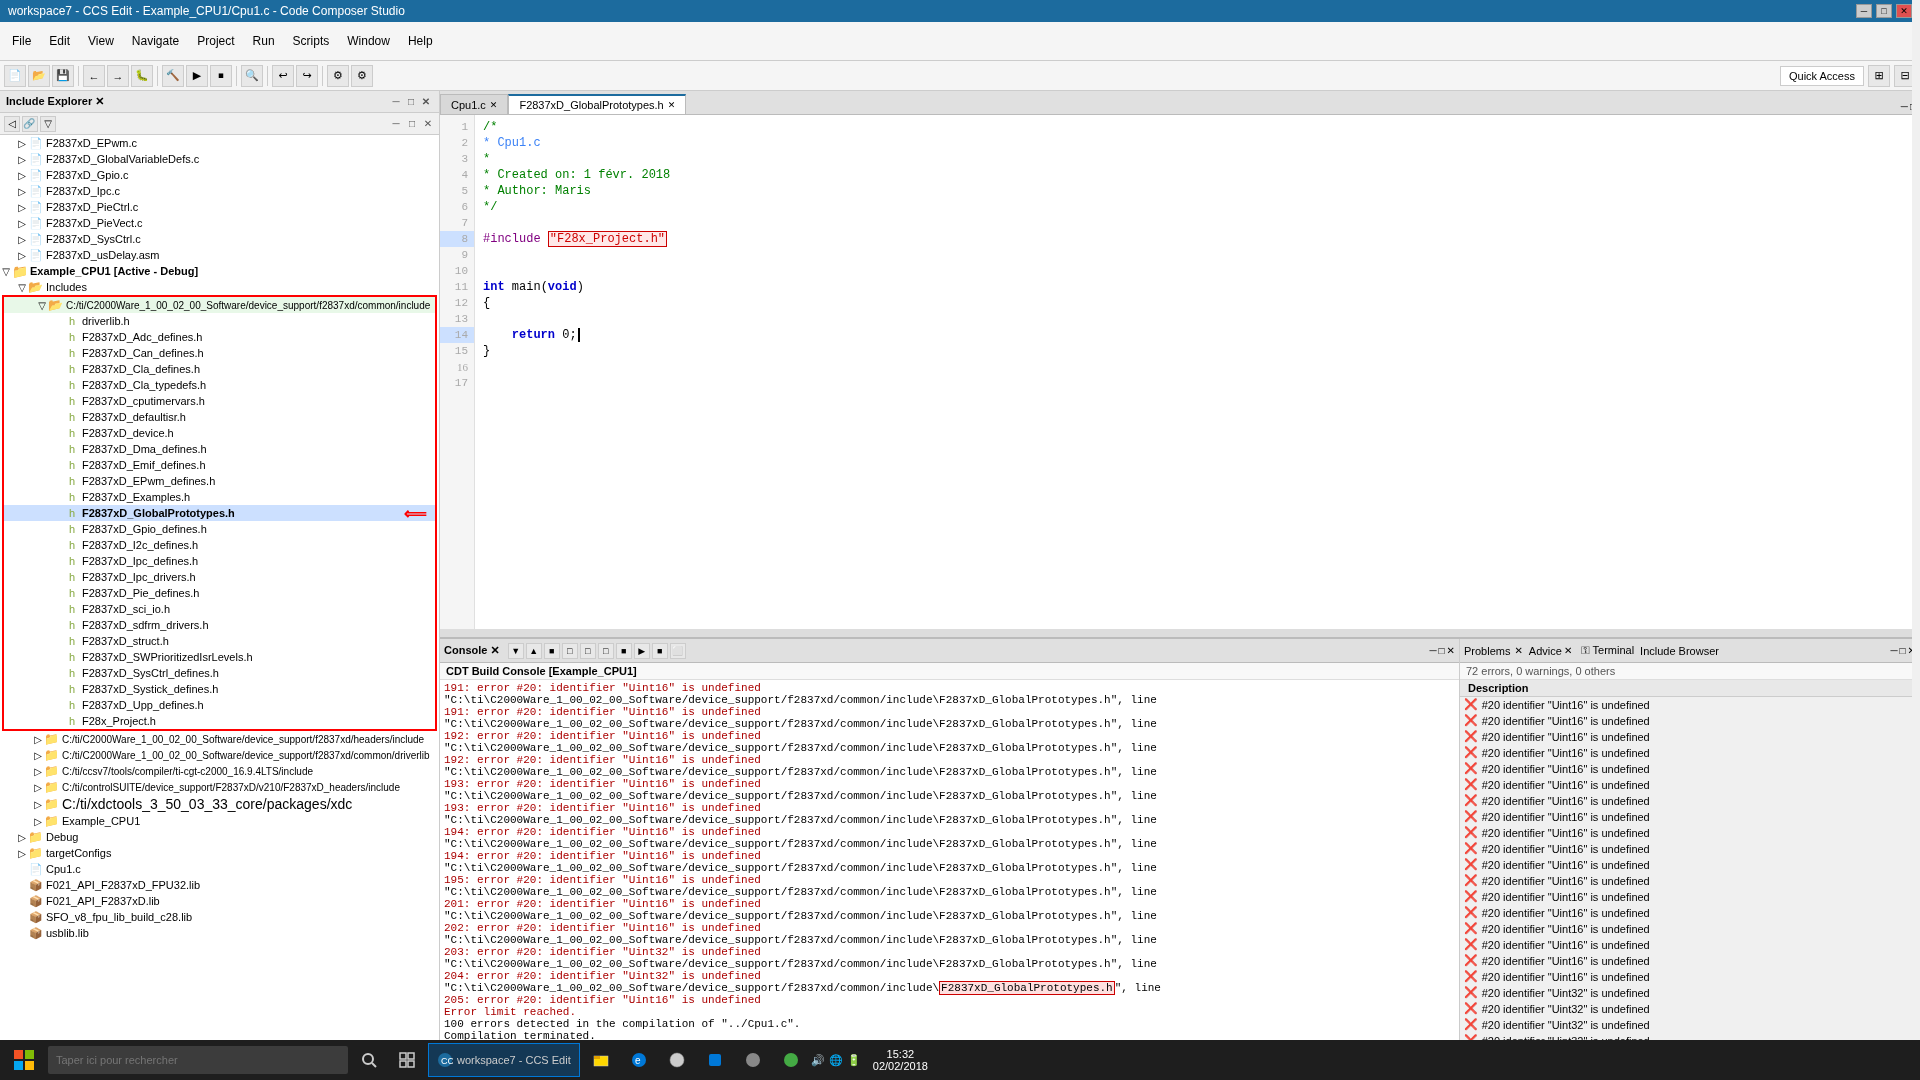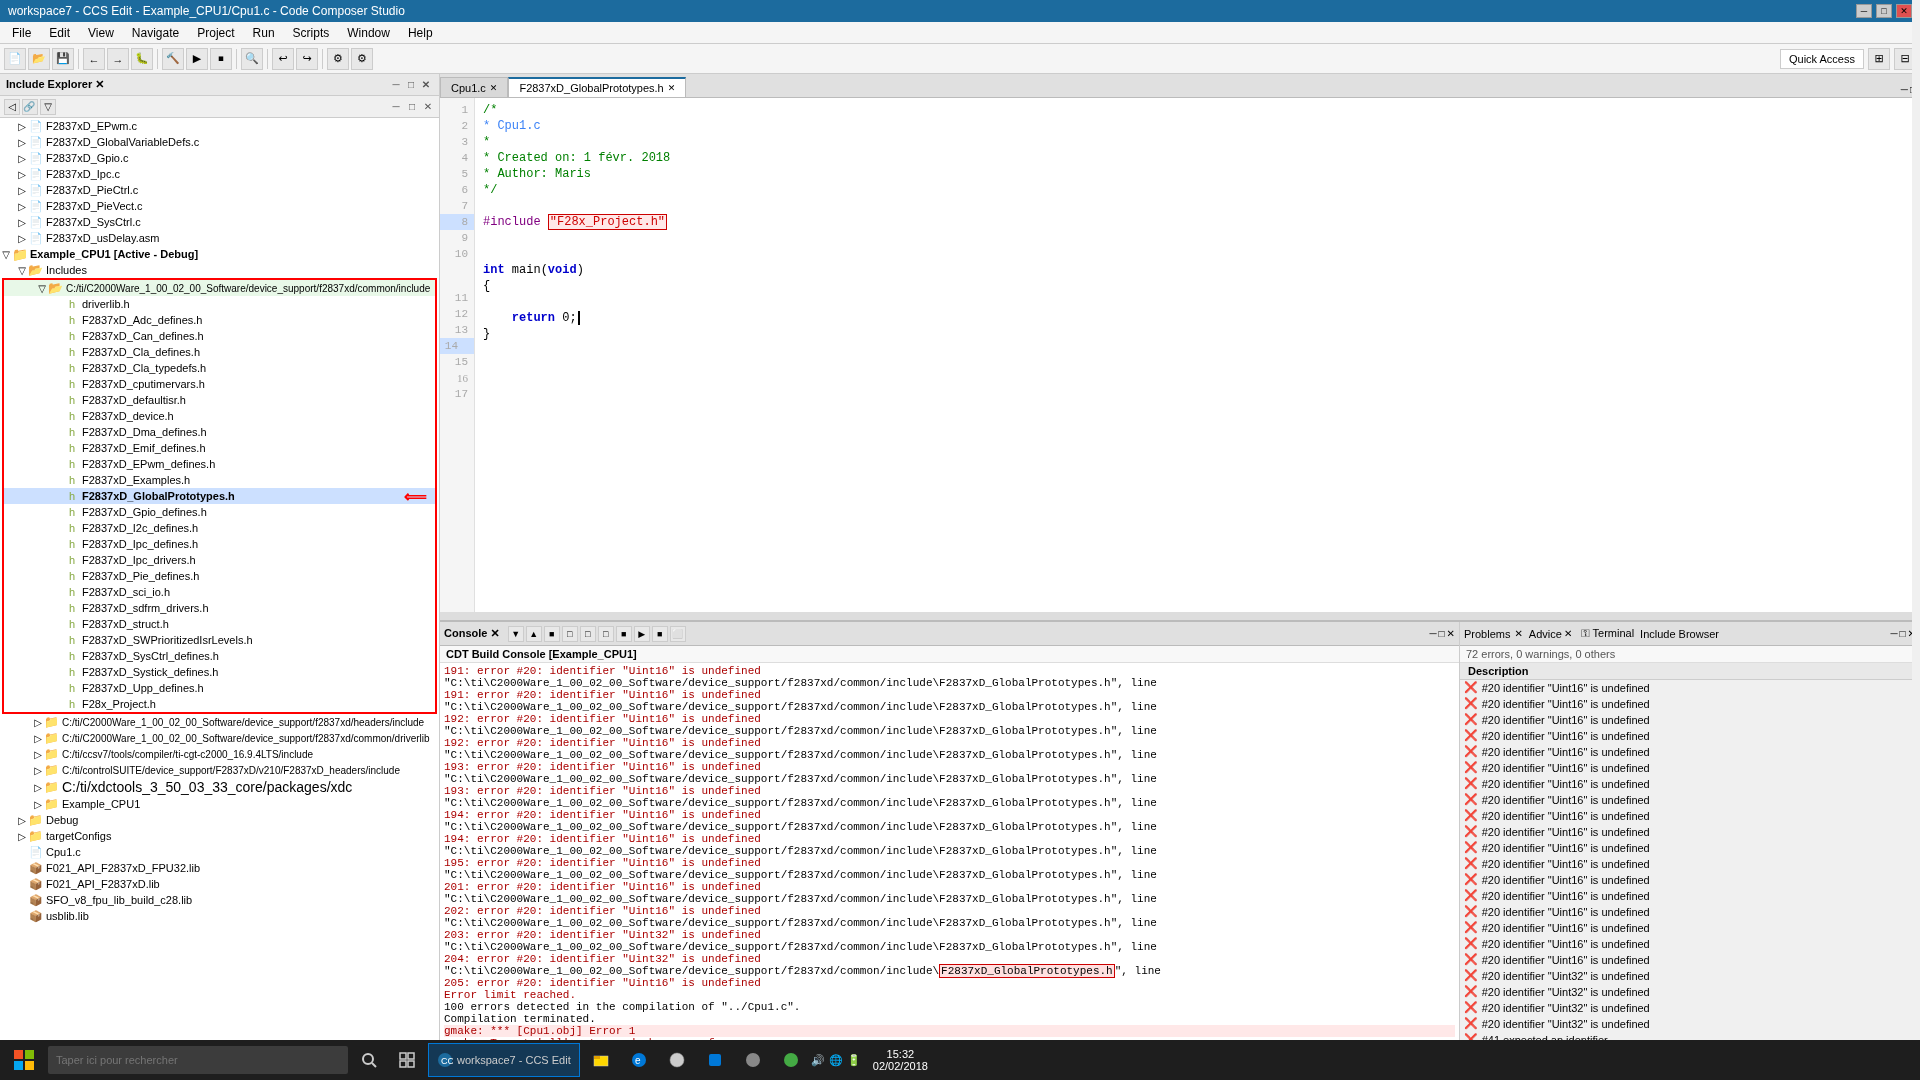--- a/index.html
+++ b/index.html
@@ -5,21 +5,21 @@
     * { margin: 0; padding: 0; box-sizing: border-box; }
     body { font-family: 'Segoe UI', Tahoma, sans-serif; font-size: 12px; background: #f0f0f0; color: #000; width: 1920px; height: 1080px; overflow: hidden; }
 
     
     #titlebar { height: 22px; background: #1c6b9e; color: #fff; display: flex; align-items: center; padding: 0 8px; font-size: 12px; justify-content: space-between; }
     #titlebar .win-controls { display: flex; gap: 4px; }
     #titlebar .win-btn { width: 16px; height: 14px; background: #ccc; border: 1px solid #999; font-size: 9px; display: flex; align-items: center; justify-content: center; cursor: pointer; color: #000; }
     #titlebar .win-btn.close { background: #e05050; }
 
     
-    #menubar { height: 22px; background: #f5f5f5; border-bottom: 1px solid #ccc; display: flex; align-items: center; padding: 0 4px; gap: 2px; }
+    #menubar { height: 39px; background: #f5f5f5; border-bottom: 1px solid #ccc; display: flex; align-items: center; padding: 0 4px; gap: 2px; }
     .menu-item { padding: 2px 8px; font-size: 12px; cursor: pointer; }
 
     
     #toolbar { height: 30px; background: #f5f5f5; border-bottom: 1px solid #ccc; display: flex; align-items: center; padding: 0 4px; gap: 2px; }
     .tb-btn { width: 22px; height: 22px; background: #e8e8e8; border: 1px solid #ccc; display: flex; align-items: center; justify-content: center; cursor: pointer; font-size: 11px; }
     .tb-separator { width: 1px; height: 20px; background: #ccc; margin: 0 2px; }
     .quick-access { margin-left: auto; background: #fff; border: 1px solid #ccc; height: 20px; padding: 0 8px; font-size: 11px; display: flex; align-items: center; }
 
     
     #project-explorer { width: 440px; min-width: 440px; border-right: 1px solid #ccc; background: #fff; display: flex; flex-direction: column; overflow: hidden; }
@@ -471,24 +471,24 @@
           <div style="line-height:16px; padding-right:6px;">1</div>
           <div style="line-height:16px; padding-right:6px;">2</div>
           <div style="line-height:16px; padding-right:6px;">3</div>
           <div style="line-height:16px; padding-right:6px;">4</div>
           <div style="line-height:16px; padding-right:6px;">5</div>
           <div style="line-height:16px; padding-right:6px;">6</div>
           <div style="line-height:16px; padding-right:6px;">7</div>
           <div style="line-height:16px; padding-right:6px; background:#cce0ff;">8</div>
           <div style="line-height:16px; padding-right:6px;">9</div>
           <div style="line-height:16px; padding-right:6px;">10</div>
-          <div style="line-height:16px; padding-right:6px;margin-top:28px;">11</div>
+          <div style="line-height:16px; padding-right:6px;">11</div>
           <div style="line-height:16px; padding-right:6px;">12</div>
           <div style="line-height:16px; padding-right:6px;">13</div>
-          <div style="line-height:16px; padding-right:16px; background:#cce0ff;">14</div>
+          <div style="line-height:16px; padding-right:6px; background:#cce0ff;">14</div>
           <div style="line-height:16px; padding-right:6px;">15</div>
           <div style="line-height:16px; padding-right:6px;font-family:Liberation Serif, serif;">16</div>
           <div style="line-height:16px; padding-right:6px;">17</div>
         </div>
         <div style="flex:1; padding:4px 8px; line-height:16px;">
           <div><span style="color:#008000;">/*</span></div>
           <div><span style="color:#3b82f6;"> * Cpu1.c</span></div>
           <div><span style="color:#008000;"> *</span></div>
           <div><span style="color:#008000;"> * Created on: 1 févr. 2018</span></div>
           <div><span style="color:#008000;"> *     Author: Maris</span></div>

